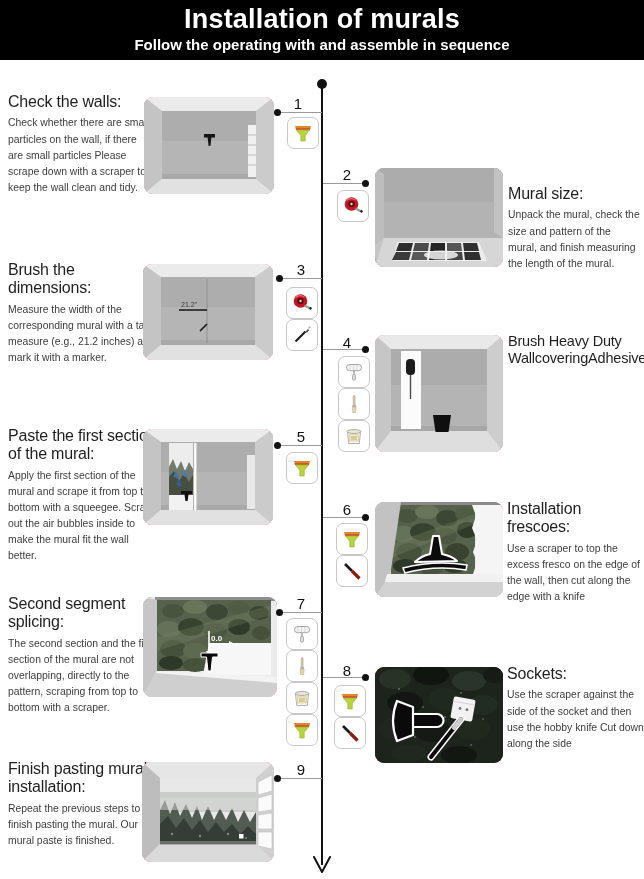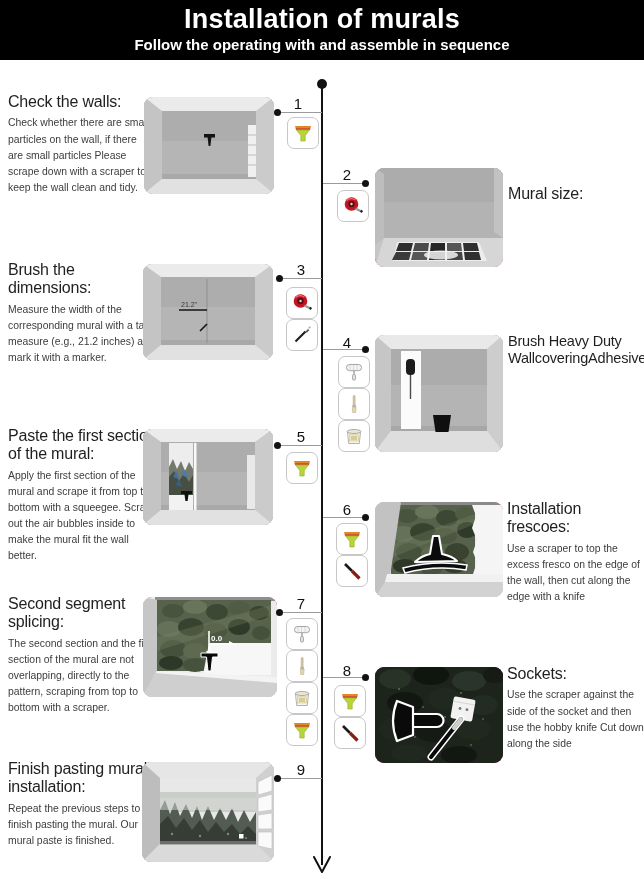--- a/index.html
+++ b/index.html
@@ -112,20 +112,21 @@
         <polygon points="38,84 53,84 52,92 36,92" fill="#585858"></polygon>
         <polygon points="55,84 70,84 70,92 54,92" fill="#2b2b2b"></polygon>
         <polygon points="72,84 87,84 88,92 72,92" fill="#444"></polygon>
         <polygon points="89,84 104,84 106,92 90,92" fill="#2f2f2f"></polygon>
         <ellipse cx="66" cy="87" rx="17" ry="4.5" fill="#f2f2f2" opacity=".85"></ellipse>
       </g>
     </svg>
   </div>
   <div class="txt" style="left:508px;top:166px;width:132px;margin-top:19px;">
     <h3>Mural size:</h3>
+    <p>Unpack the mural, check the size and pattern of the mural, and finish measuring the length of the mural.</p>
   </div>
 
   <div class="txt" style="left:8px;top:261px;width:150px;">
     <h3>Brush the dimensions:</h3>
     <p>Measure the width of the corresponding mural with a tape measure (e.g., 21.2 inches) and mark it with a marker.</p>
   </div>
   <div class="room" style="left:143px;top:264px;width:130px;height:96px;">
     <svg width="130" height="96" viewBox="0 0 130 96">
       <rect width="130" height="96" fill="#dcdcdc"></rect>
       <polygon points="0,0 130,0 112,13 18,13" fill="#ebebeb"></polygon>

